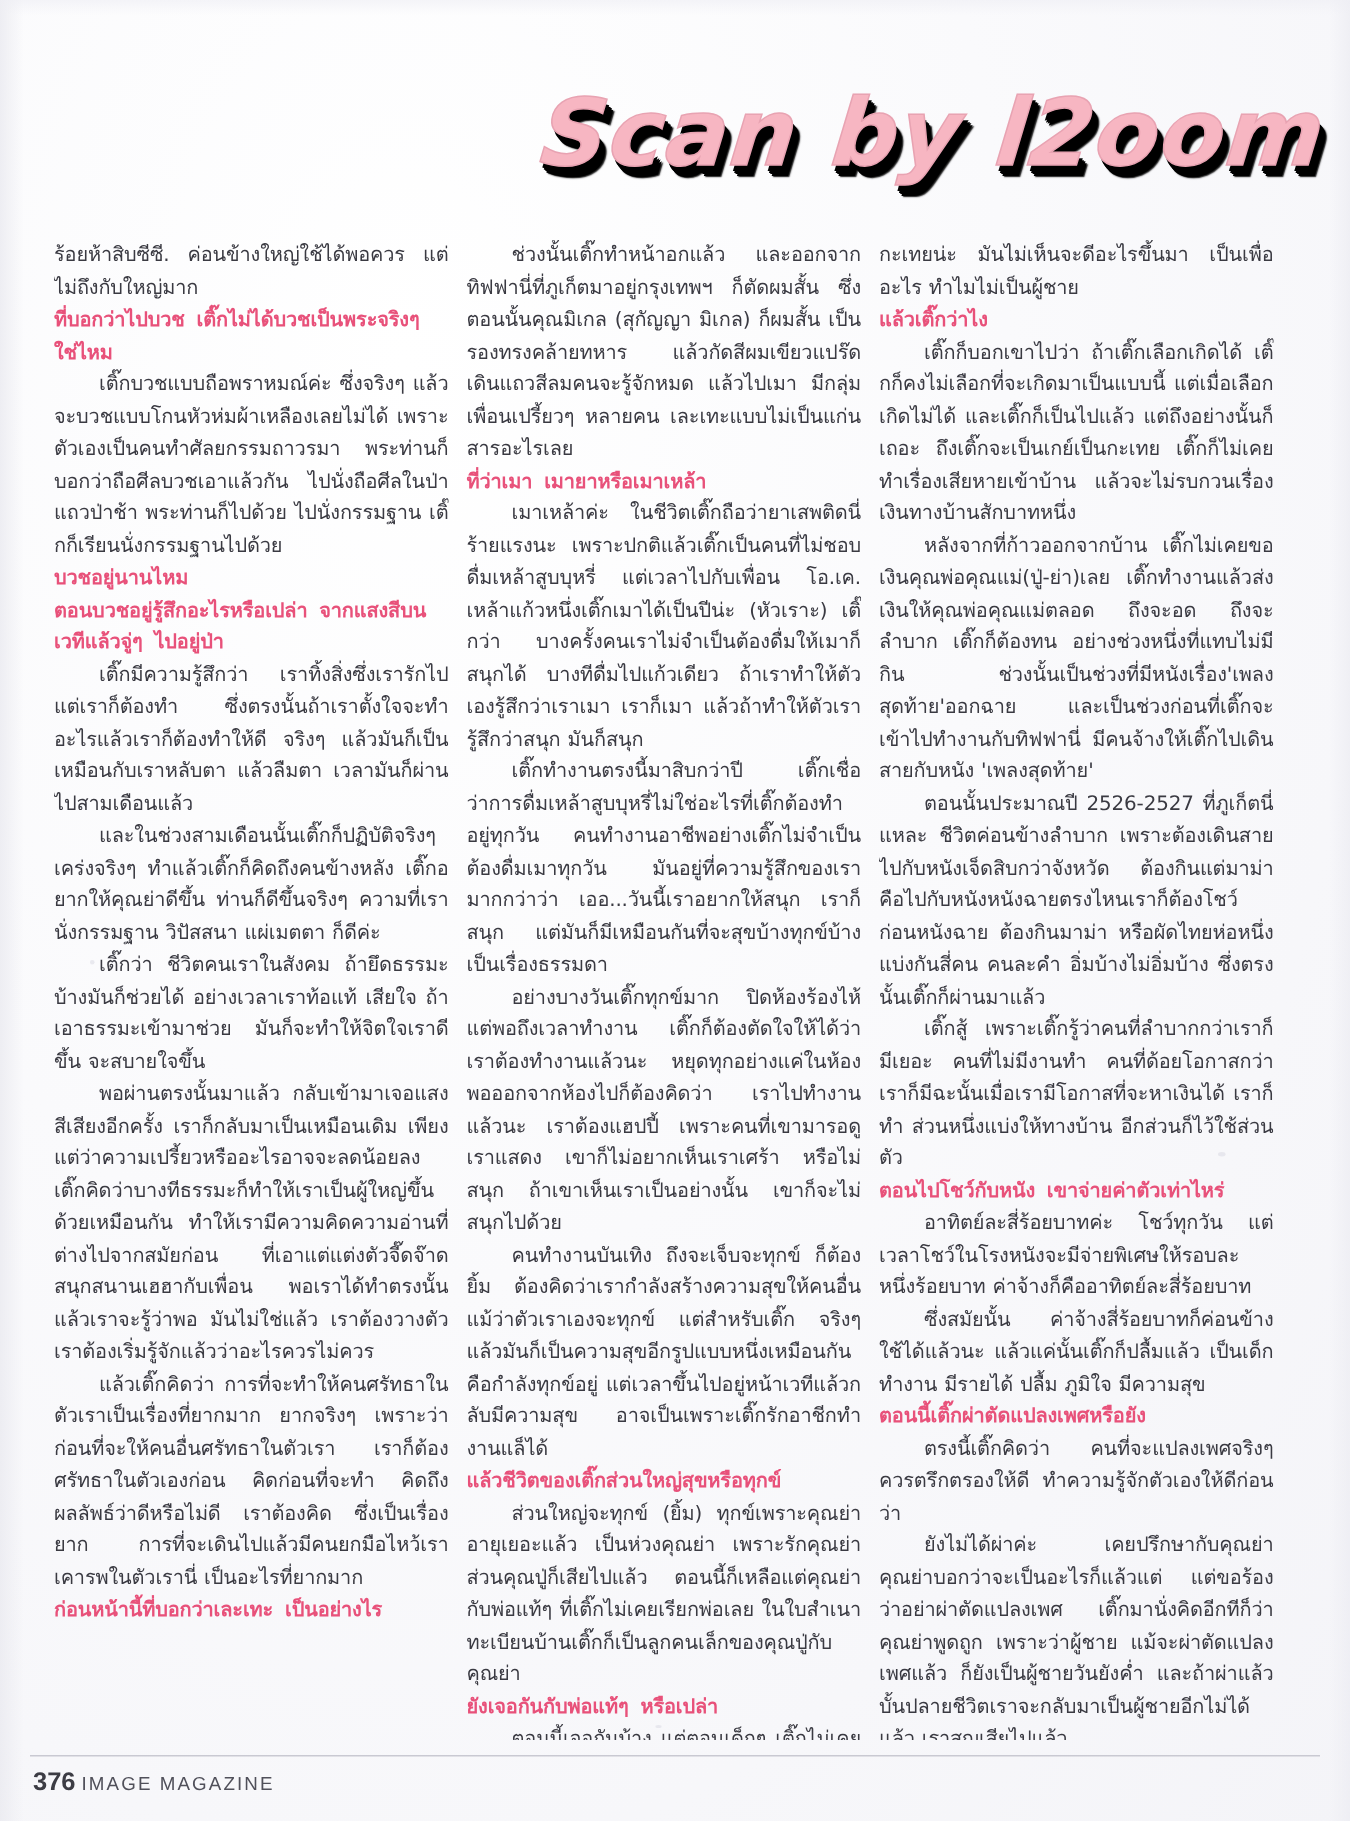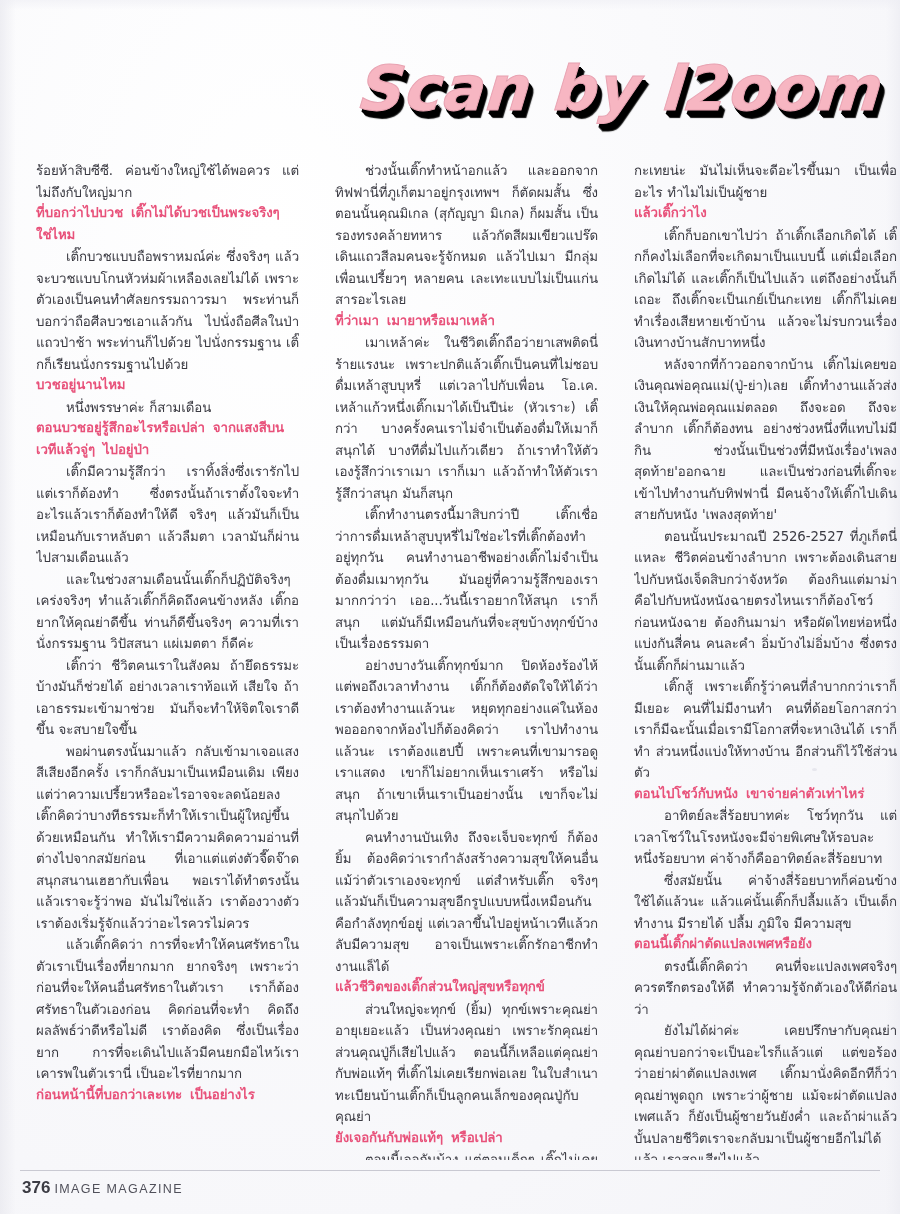--- a/index.html
+++ b/index.html
@@ -68,21 +68,21 @@
   }
 
   
   .content {
     position: absolute;
     left: 36px;
     top: 160px;
     width: 838px;
     height: 1000px;
     display: flex;
-    gap: 36px;
+    gap: 12px;
     z-index: 3;
   }
   .col {
     width: 263px;
     flex: 0 0 263px;
     overflow: hidden;
   }
 
   p.para {
     margin: 0 0 0 0;
@@ -166,21 +166,20 @@
 <div class="watermark">
   <div class="watermark-text">Scan by l2oom</div>
 </div>
 
 <div class="content">
   <div class="col">
       <p class="para noindent">ร้อยห้าสิบซีซี. ค่อนข้างใหญ่ใช้ได้พอควร แต่ไม่ถึงกับใหญ่มาก</p>
       <p class="q">ที่บอกว่าไปบวช  เติ๊กไม่ได้บวชเป็นพระจริงๆ ใช่ไหม</p>
       <p class="para">เติ๊กบวชแบบถือพราหมณ์ค่ะ ซึ่งจริงๆ แล้วจะบวชแบบโกนหัวห่มผ้าเหลืองเลยไม่ได้ เพราะตัวเองเป็นคนทำศัลยกรรมถาวรมา  พระท่านก็บอกว่าถือศีลบวชเอาแล้วกัน  ไปนั่งถือศีลในป่าแถวป่าช้า พระท่านก็ไปด้วย ไปนั่งกรรมฐาน เติ๊กก็เรียนนั่งกรรมฐานไปด้วย</p>
       <p class="q">บวชอยู่นานไหม</p>
-      <p class="para">หนึ่งพรรษาค่ะ ก็สามเดือน</p>
       <p class="q">ตอนบวชอยู่รู้สึกอะไรหรือเปล่า จากแสงสีบนเวทีแล้วจู่ๆ ไปอยู่ป่า</p>
       <p class="para">เติ๊กมีความรู้สึกว่า เราทิ้งสิ่งซึ่งเรารักไป แต่เราก็ต้องทำ  ซึ่งตรงนั้นถ้าเราตั้งใจจะทำอะไรแล้วเราก็ต้องทำให้ดี จริงๆ แล้วมันก็เป็นเหมือนกับเราหลับตา  แล้วลืมตา  เวลามันก็ผ่านไปสามเดือนแล้ว</p>
       <p class="para">และในช่วงสามเดือนนั้นเติ๊กก็ปฏิบัติจริงๆ เคร่งจริงๆ  ทำแล้วเติ๊กก็คิดถึงคนข้างหลัง  เติ๊กอยากให้คุณย่าดีขึ้น  ท่านก็ดีขึ้นจริงๆ ความที่เรานั่งกรรมฐาน วิปัสสนา แผ่เมตตา ก็ดีค่ะ</p>
       <p class="para">เติ๊กว่า  ชีวิตคนเราในสังคม  ถ้ายึดธรรมะบ้างมันก็ช่วยได้  อย่างเวลาเราท้อแท้  เสียใจ  ถ้าเอาธรรมะเข้ามาช่วย  มันก็จะทำให้จิตใจเราดีขึ้น จะสบายใจขึ้น</p>
       <p class="para">พอผ่านตรงนั้นมาแล้ว  กลับเข้ามาเจอแสงสีเสียงอีกครั้ง  เราก็กลับมาเป็นเหมือนเดิม  เพียงแต่ว่าความเปรี้ยวหรืออะไรอาจจะลดน้อยลง  เติ๊กคิดว่าบางทีธรรมะก็ทำให้เราเป็นผู้ใหญ่ขึ้นด้วยเหมือนกัน  ทำให้เรามีความคิดความอ่านที่ต่างไปจากสมัยก่อน  ที่เอาแต่แต่งตัวจี๊ดจ๊าด  สนุกสนานเฮฮากับเพื่อน  พอเราได้ทำตรงนั้นแล้วเราจะรู้ว่าพอ  มันไม่ใช่แล้ว  เราต้องวางตัว  เราต้องเริ่มรู้จักแล้วว่าอะไรควรไม่ควร</p>
       <p class="para">แล้วเติ๊กคิดว่า  การที่จะทำให้คนศรัทธาในตัวเราเป็นเรื่องที่ยากมาก ยากจริงๆ เพราะว่าก่อนที่จะให้คนอื่นศรัทธาในตัวเรา  เราก็ต้องศรัทธาในตัวเองก่อน  คิดก่อนที่จะทำ  คิดถึงผลลัพธ์ว่าดีหรือไม่ดี เราต้องคิด ซึ่งเป็นเรื่องยาก การที่จะเดินไปแล้วมีคนยกมือไหว้เรา  เคารพในตัวเรานี่ เป็นอะไรที่ยากมาก</p>
       <p class="q">ก่อนหน้านี้ที่บอกว่าเละเทะ เป็นอย่างไร</p>
     </div>
   <div class="col">
       <p class="para">ช่วงนั้นเติ๊กทำหน้าอกแล้ว  และออกจากทิฟฟานี่ที่ภูเก็ตมาอยู่กรุงเทพฯ ก็ตัดผมสั้น ซึ่งตอนนั้นคุณมิเกล (สุกัญญา มิเกล) ก็ผมสั้น เป็นรองทรงคล้ายทหาร  แล้วกัดสีผมเขียวแปร๊ด เดินแถวสีลมคนจะรู้จักหมด  แล้วไปเมา มีกลุ่มเพื่อนเปรี้ยวๆ  หลายคน  เละเทะแบบไม่เป็นแก่นสารอะไรเลย</p>

